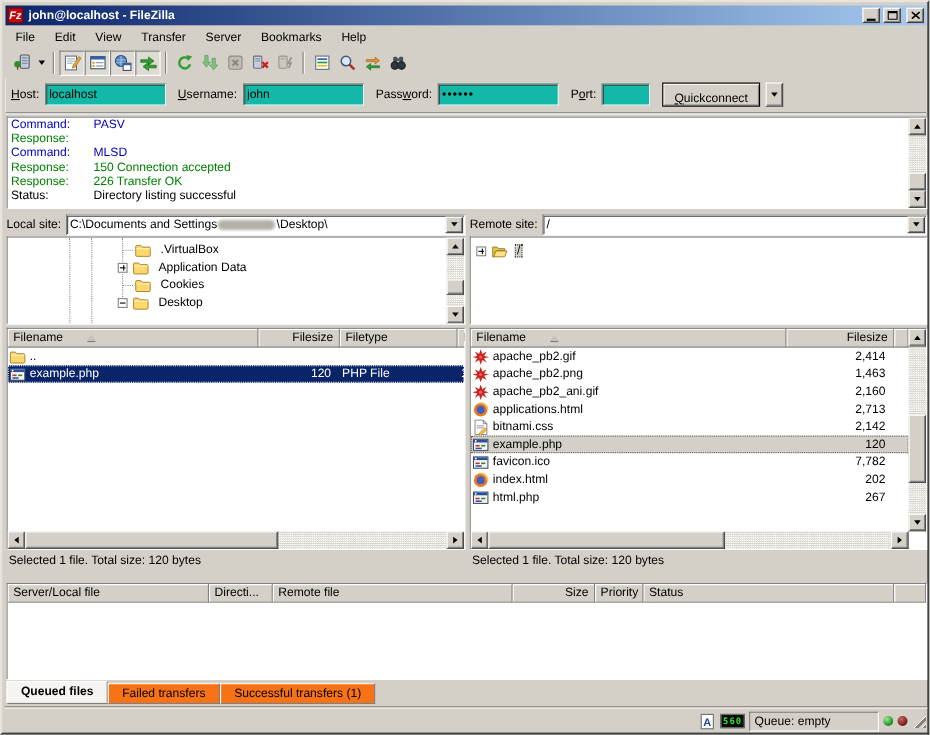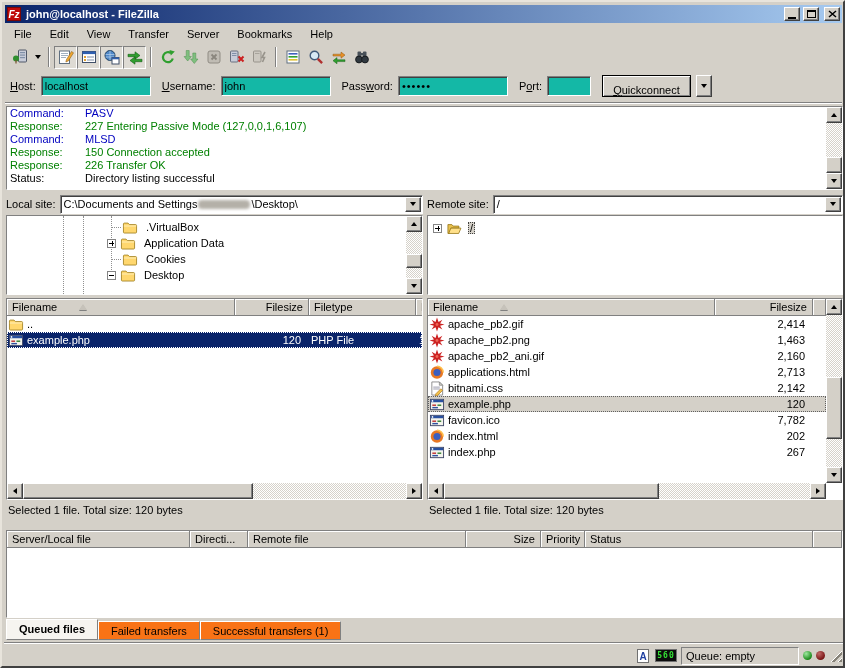--- a/index.html
+++ b/index.html
@@ -354,21 +354,20 @@
       </div>
   </div>
 
   <div class="abs log">
     <div class="log-line k-command">
         <span class="log-label">Command:</span>
         <span>PASV</span>
       </div>
     <div class="log-line k-response">
         <span class="log-label">Response:</span>
-        <span>227 Entering Passive Mode (127,0,0,1,6,107)</span>
       </div>
     <div class="log-line k-command">
         <span class="log-label">Command:</span>
         <span>MLSD</span>
       </div>
     <div class="log-line k-response">
         <span class="log-label">Response:</span>
         <span>150 Connection accepted</span>
       </div>
     <div class="log-line k-response">
@@ -601,21 +600,21 @@
               </svg>
               <span>index.html</span>
             </span>
             <span class="fcell rt" style="width:98px">202</span>
           </div>
         <div class="frow">
             <span class="fcell" style="width:287px">
               <svg class="fi">
                 <use href="#i-win"></use>
               </svg>
-              <span>index.php</span>
+              <span>html.php</span>
             </span>
             <span class="fcell rt" style="width:98px">267</span>
           </div>
       </div>
       <div class="sb v" style="position:absolute;right:0;top:0;height:184px">
         <div class="sb-btn raised">
             <div class="arr up"></div>
           </div>
         <div class="sb-track">
             <div class="sb-thumb raised" style="top:62px;height:62px"></div>

